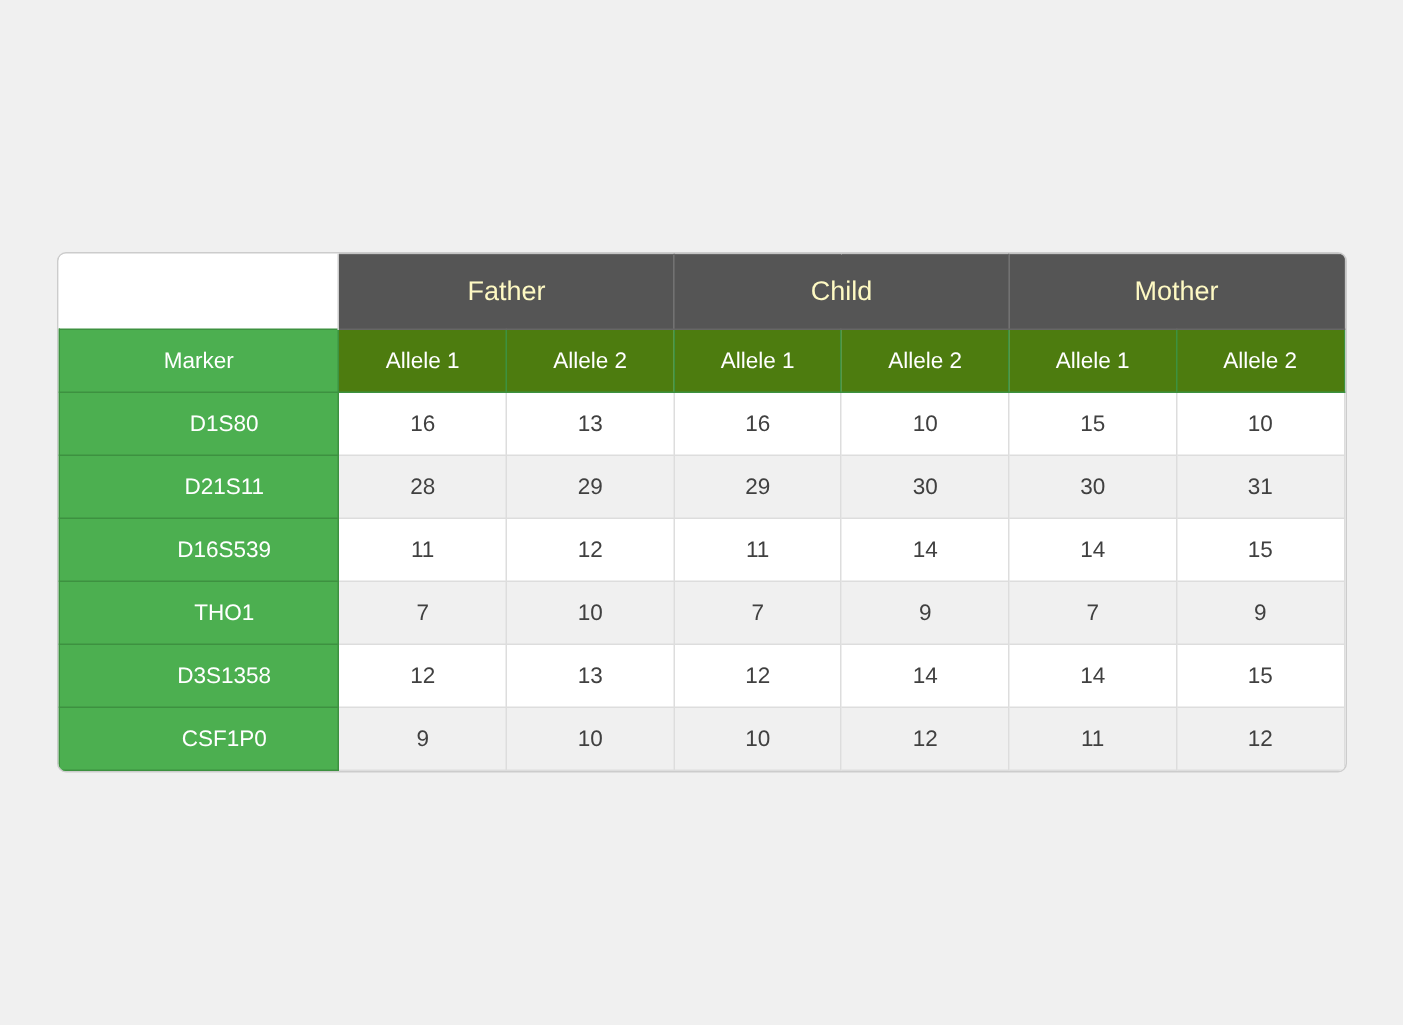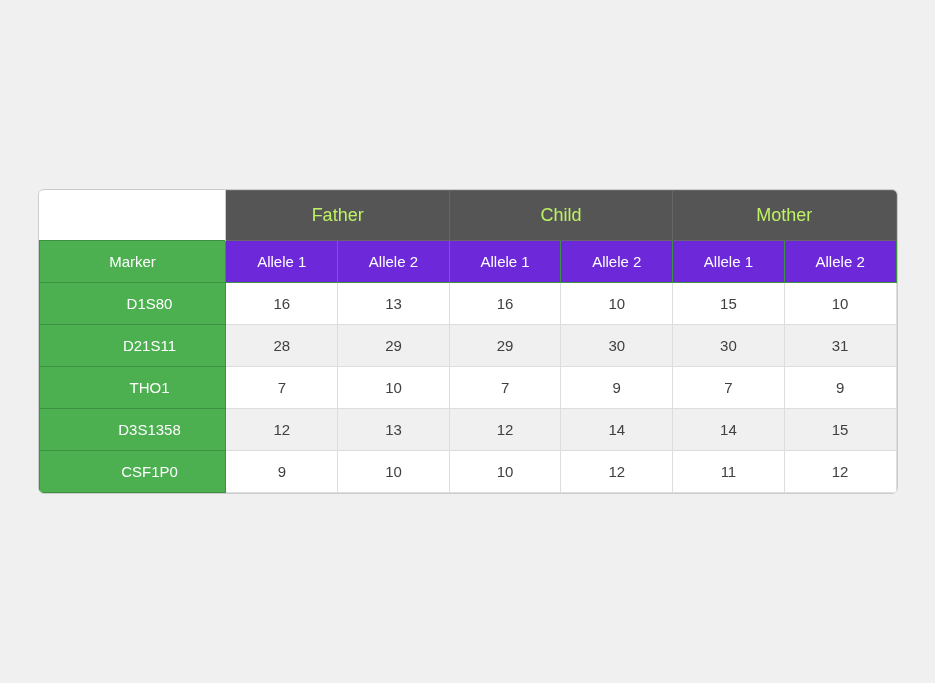--- a/index.html
+++ b/index.html
@@ -27,37 +27,37 @@
     }
 
     table {
       width: 100%;
       border-collapse: collapse;
     }
 
     
     .group-header th {
       background-color: #555555;
-      color: #bef264;
+      color: #fef9c3;
       text-align: center;
       font-size: 18px;
       font-weight: normal;
       padding: 14px 10px;
       border: 1px solid #666;
     }
 
     .group-header th.empty-cell {
       background-color: white;
       border: none;
       border-right: 1px solid #ccc;
     }
 
     
     .sub-header th {
-      background-color: #6d28d9;
+      background-color: #4d7c0f;
       color: white;
       text-align: center;
       font-size: 15px;
       font-weight: normal;
       padding: 12px 10px;
       border: 1px solid #3d9140;
     }
 
     .sub-header th.marker-cell {
       background-color: #4caf50;
@@ -125,20 +125,29 @@
         <tr>
           <td class="marker-label">D21S11</td>
           <td>28</td>
           <td>29</td>
           <td>29</td>
           <td>30</td>
           <td>30</td>
           <td>31</td>
         </tr>
         <tr>
+          <td class="marker-label">D16S539</td>
+          <td>11</td>
+          <td>12</td>
+          <td>11</td>
+          <td>14</td>
+          <td>14</td>
+          <td>15</td>
+        </tr>
+        <tr>
           <td class="marker-label">THO1</td>
           <td>7</td>
           <td>10</td>
           <td>7</td>
           <td>9</td>
           <td>7</td>
           <td>9</td>
         </tr>
         <tr>
           <td class="marker-label">D3S1358</td>

